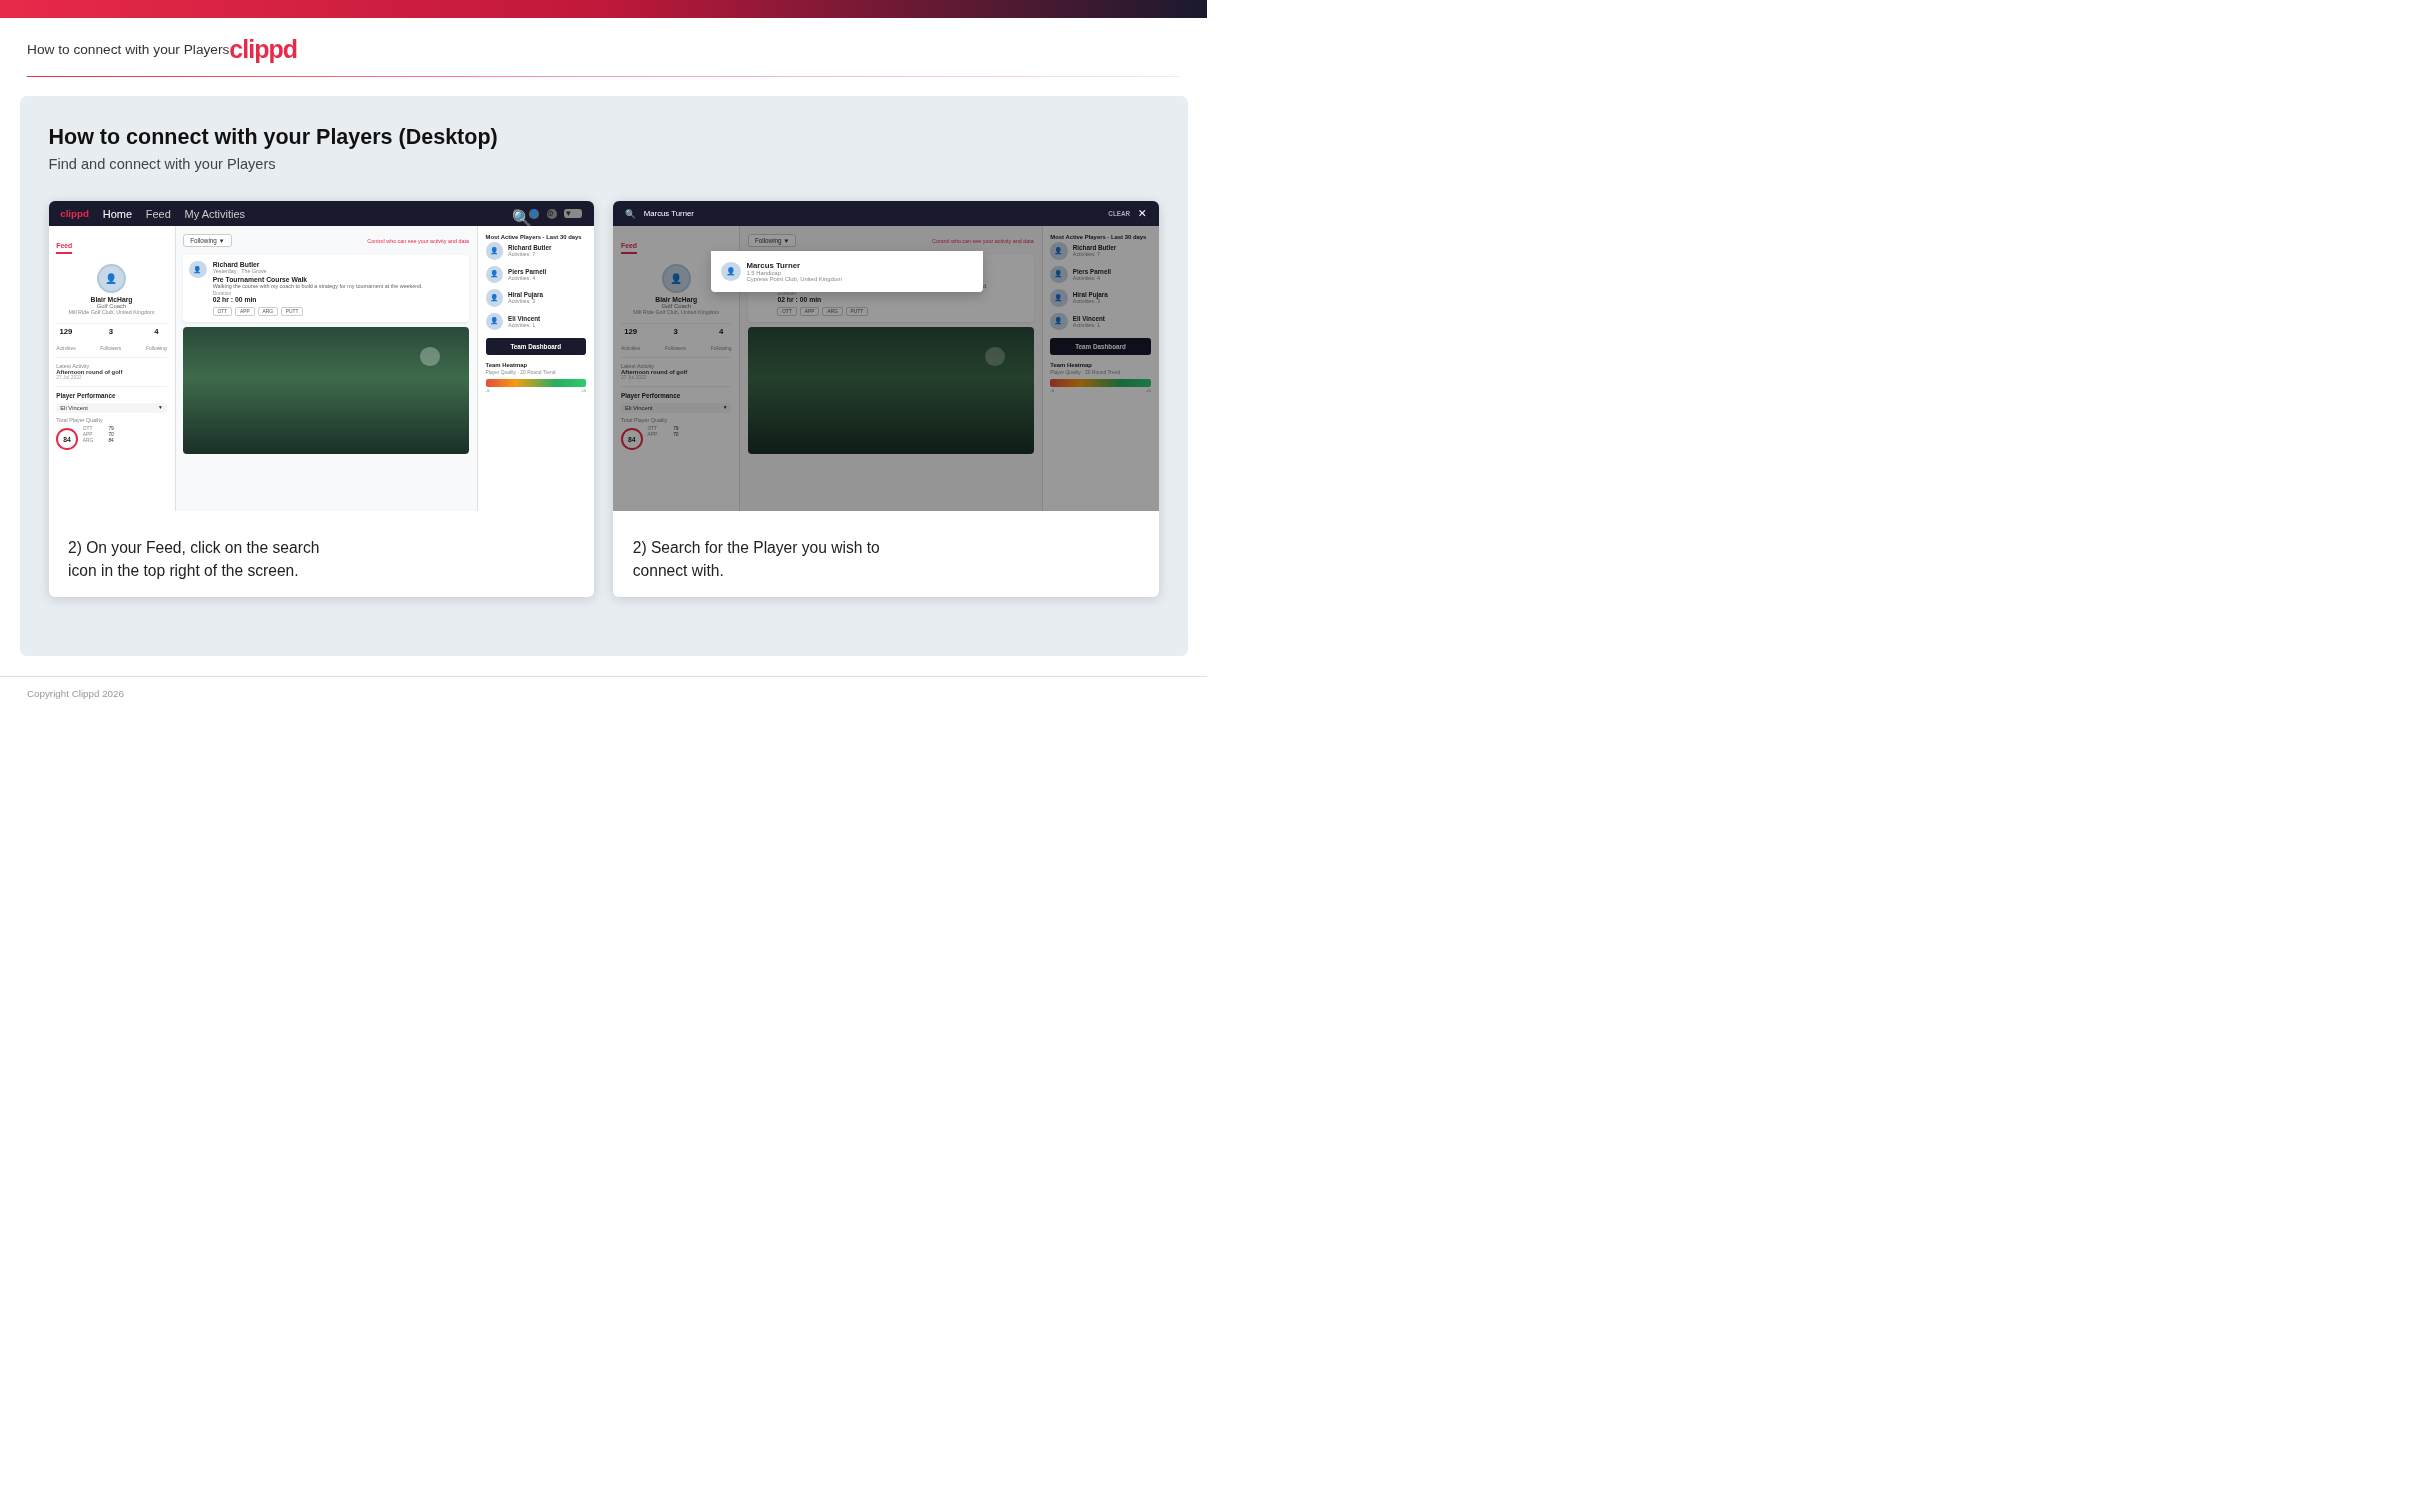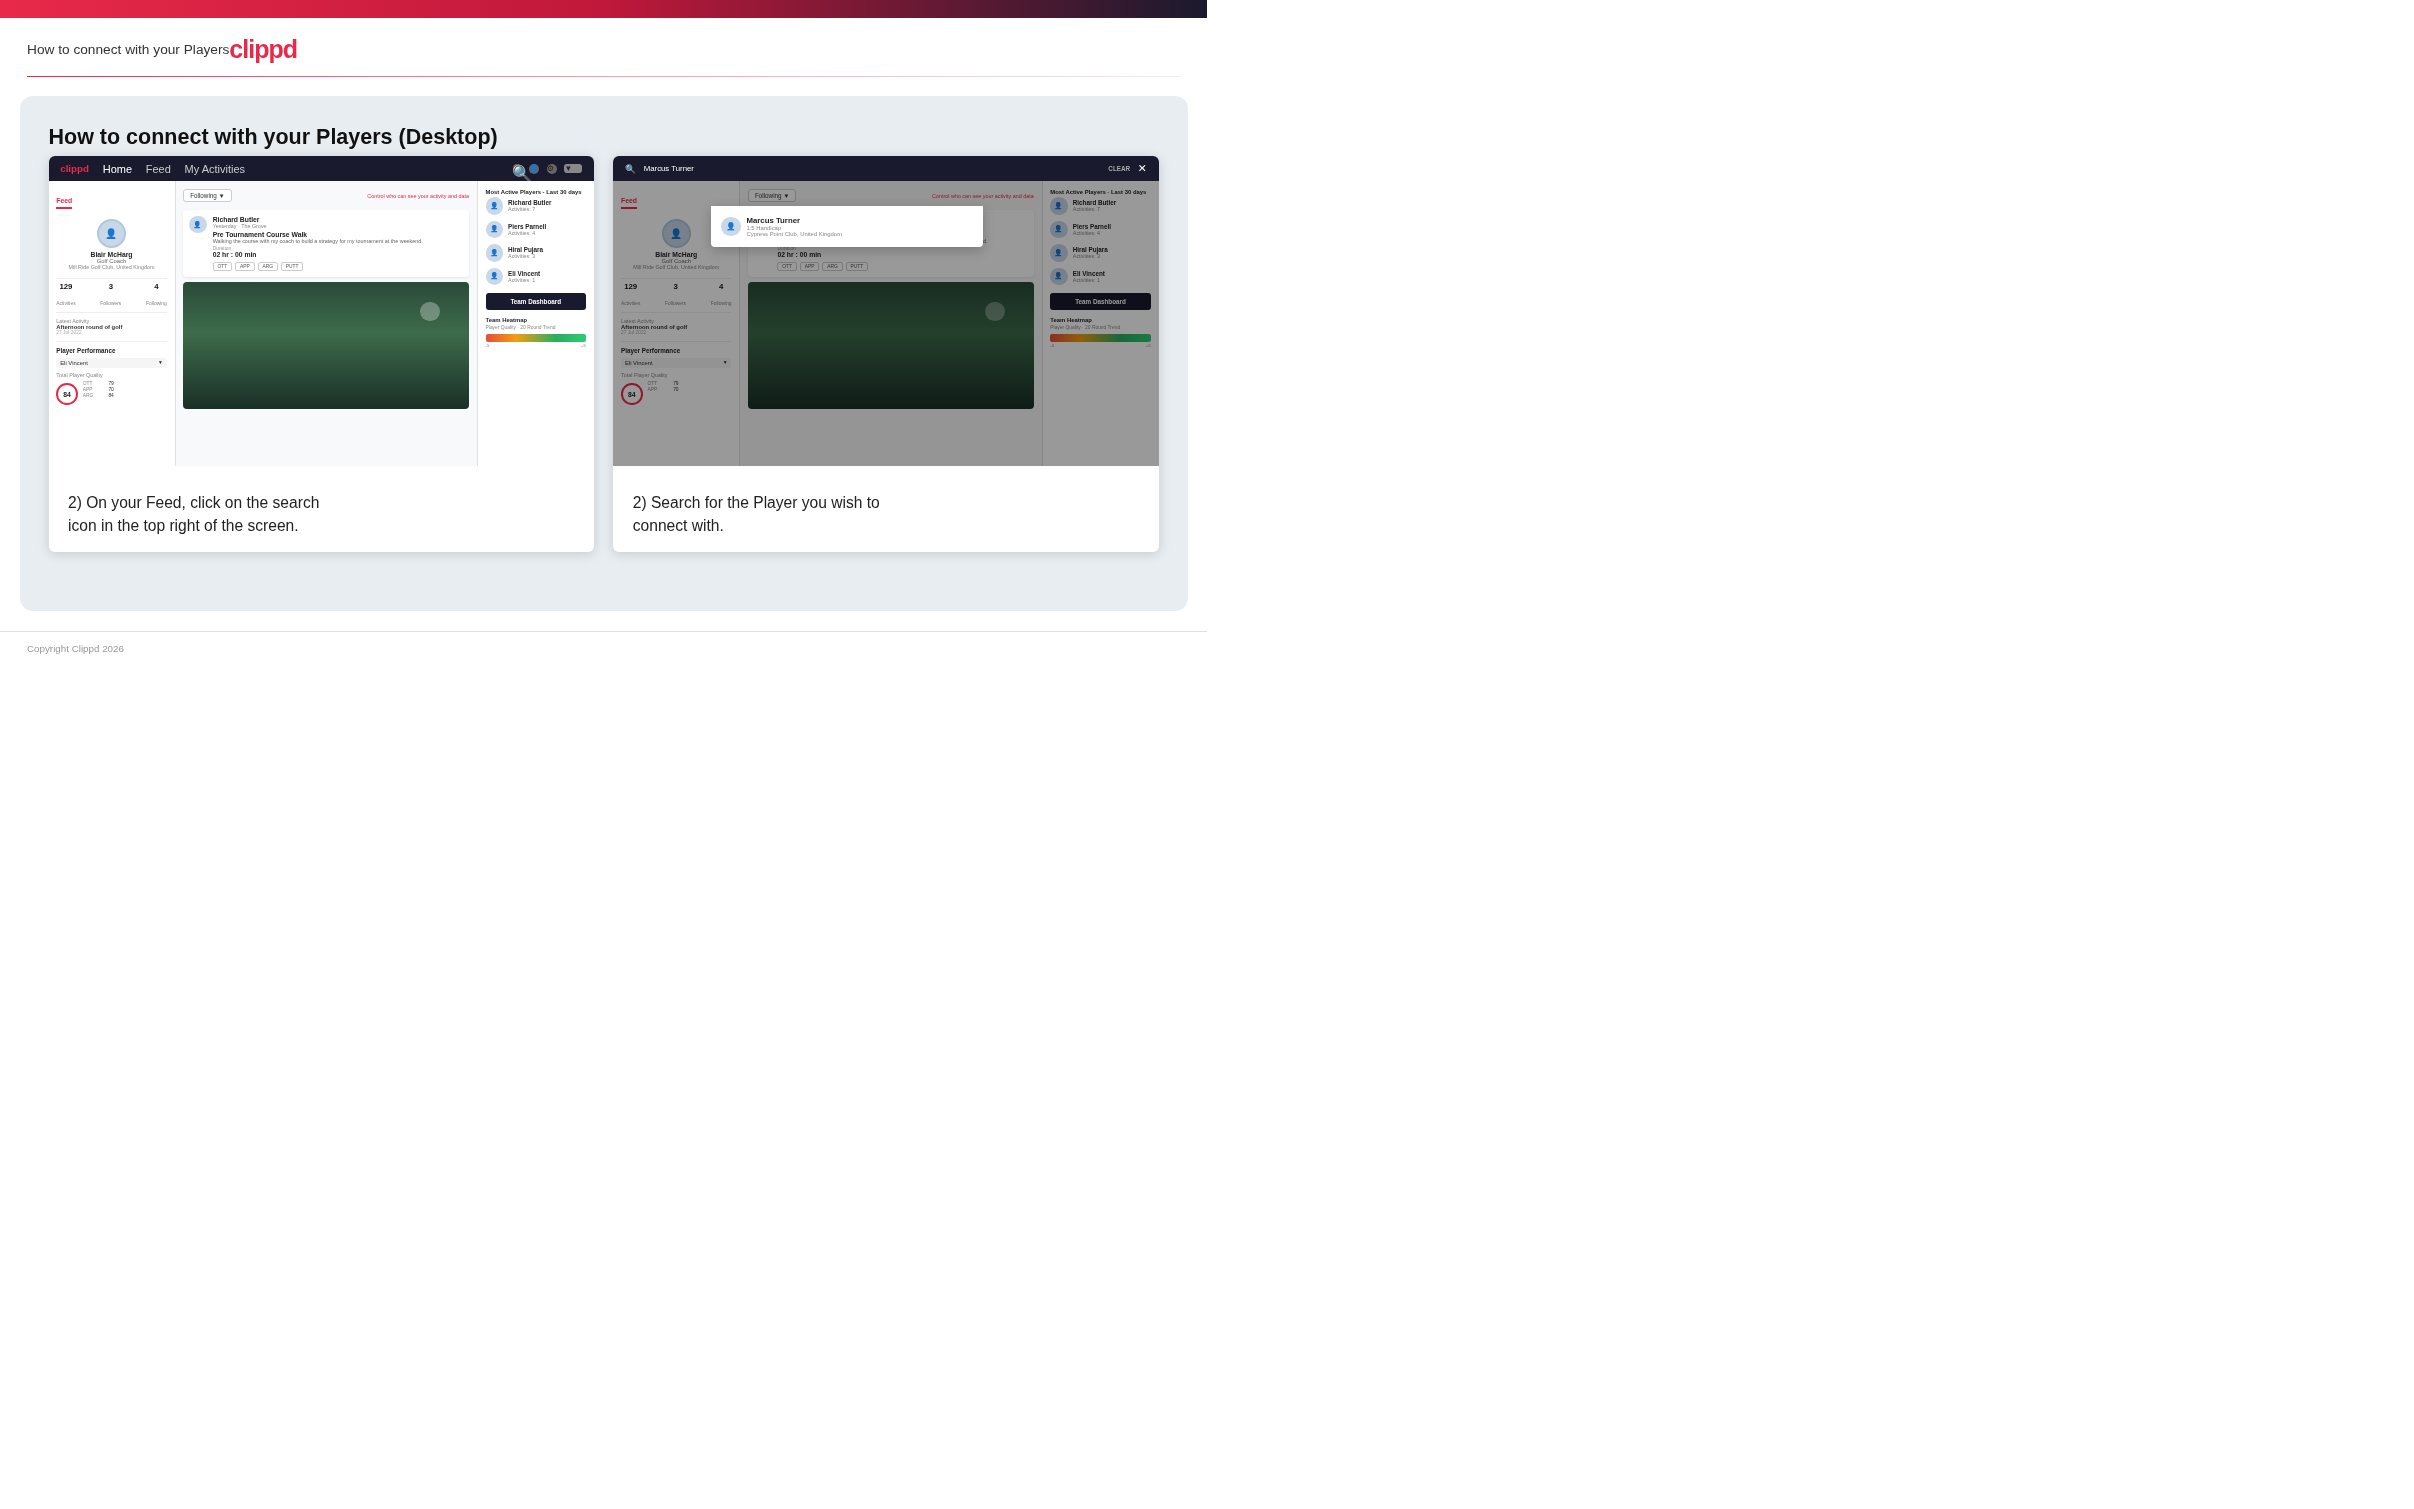--- a/index.html
+++ b/index.html
@@ -41,21 +41,21 @@
     .header-divider {
       height: 1px;
       background: linear-gradient(90deg, #e8294a, #f5a0b0, #eee);
       margin: 0 27px;
     }
 
     
     .main-content {
       background: #e8edf2;
       margin: 19.5px 19.5px;
-      border-radius: 13px;
+      border-radius: 7px;
       padding: 29px 29px 59px 29px;
     }
 
     .main-title {
       font-size: 21.5px;
       font-weight: 700;
       color: #111;
       margin-bottom: 5.9px;
     }
 
@@ -634,20 +634,21 @@
 
 <div class="header">
   <span class="header-title">How to connect with your Players</span>
   <span class="logo">clippd</span>
 </div>
 
 <div class="header-divider"></div>
 
 <div class="main-content">
   <div class="main-title">How to connect with your Players (Desktop)</div>
+  <div class="main-subtitle">Find and connect with your Players</div>
 
   <div class="screenshots-row">
 
     <div class="screenshot-container">
 
       <div class="app-nav">
         <span class="app-logo-small">clippd</span>
         <span class="app-nav-item active">Home</span>
         <span class="app-nav-item">Feed</span>
         <span class="app-nav-item">My Activities</span>

